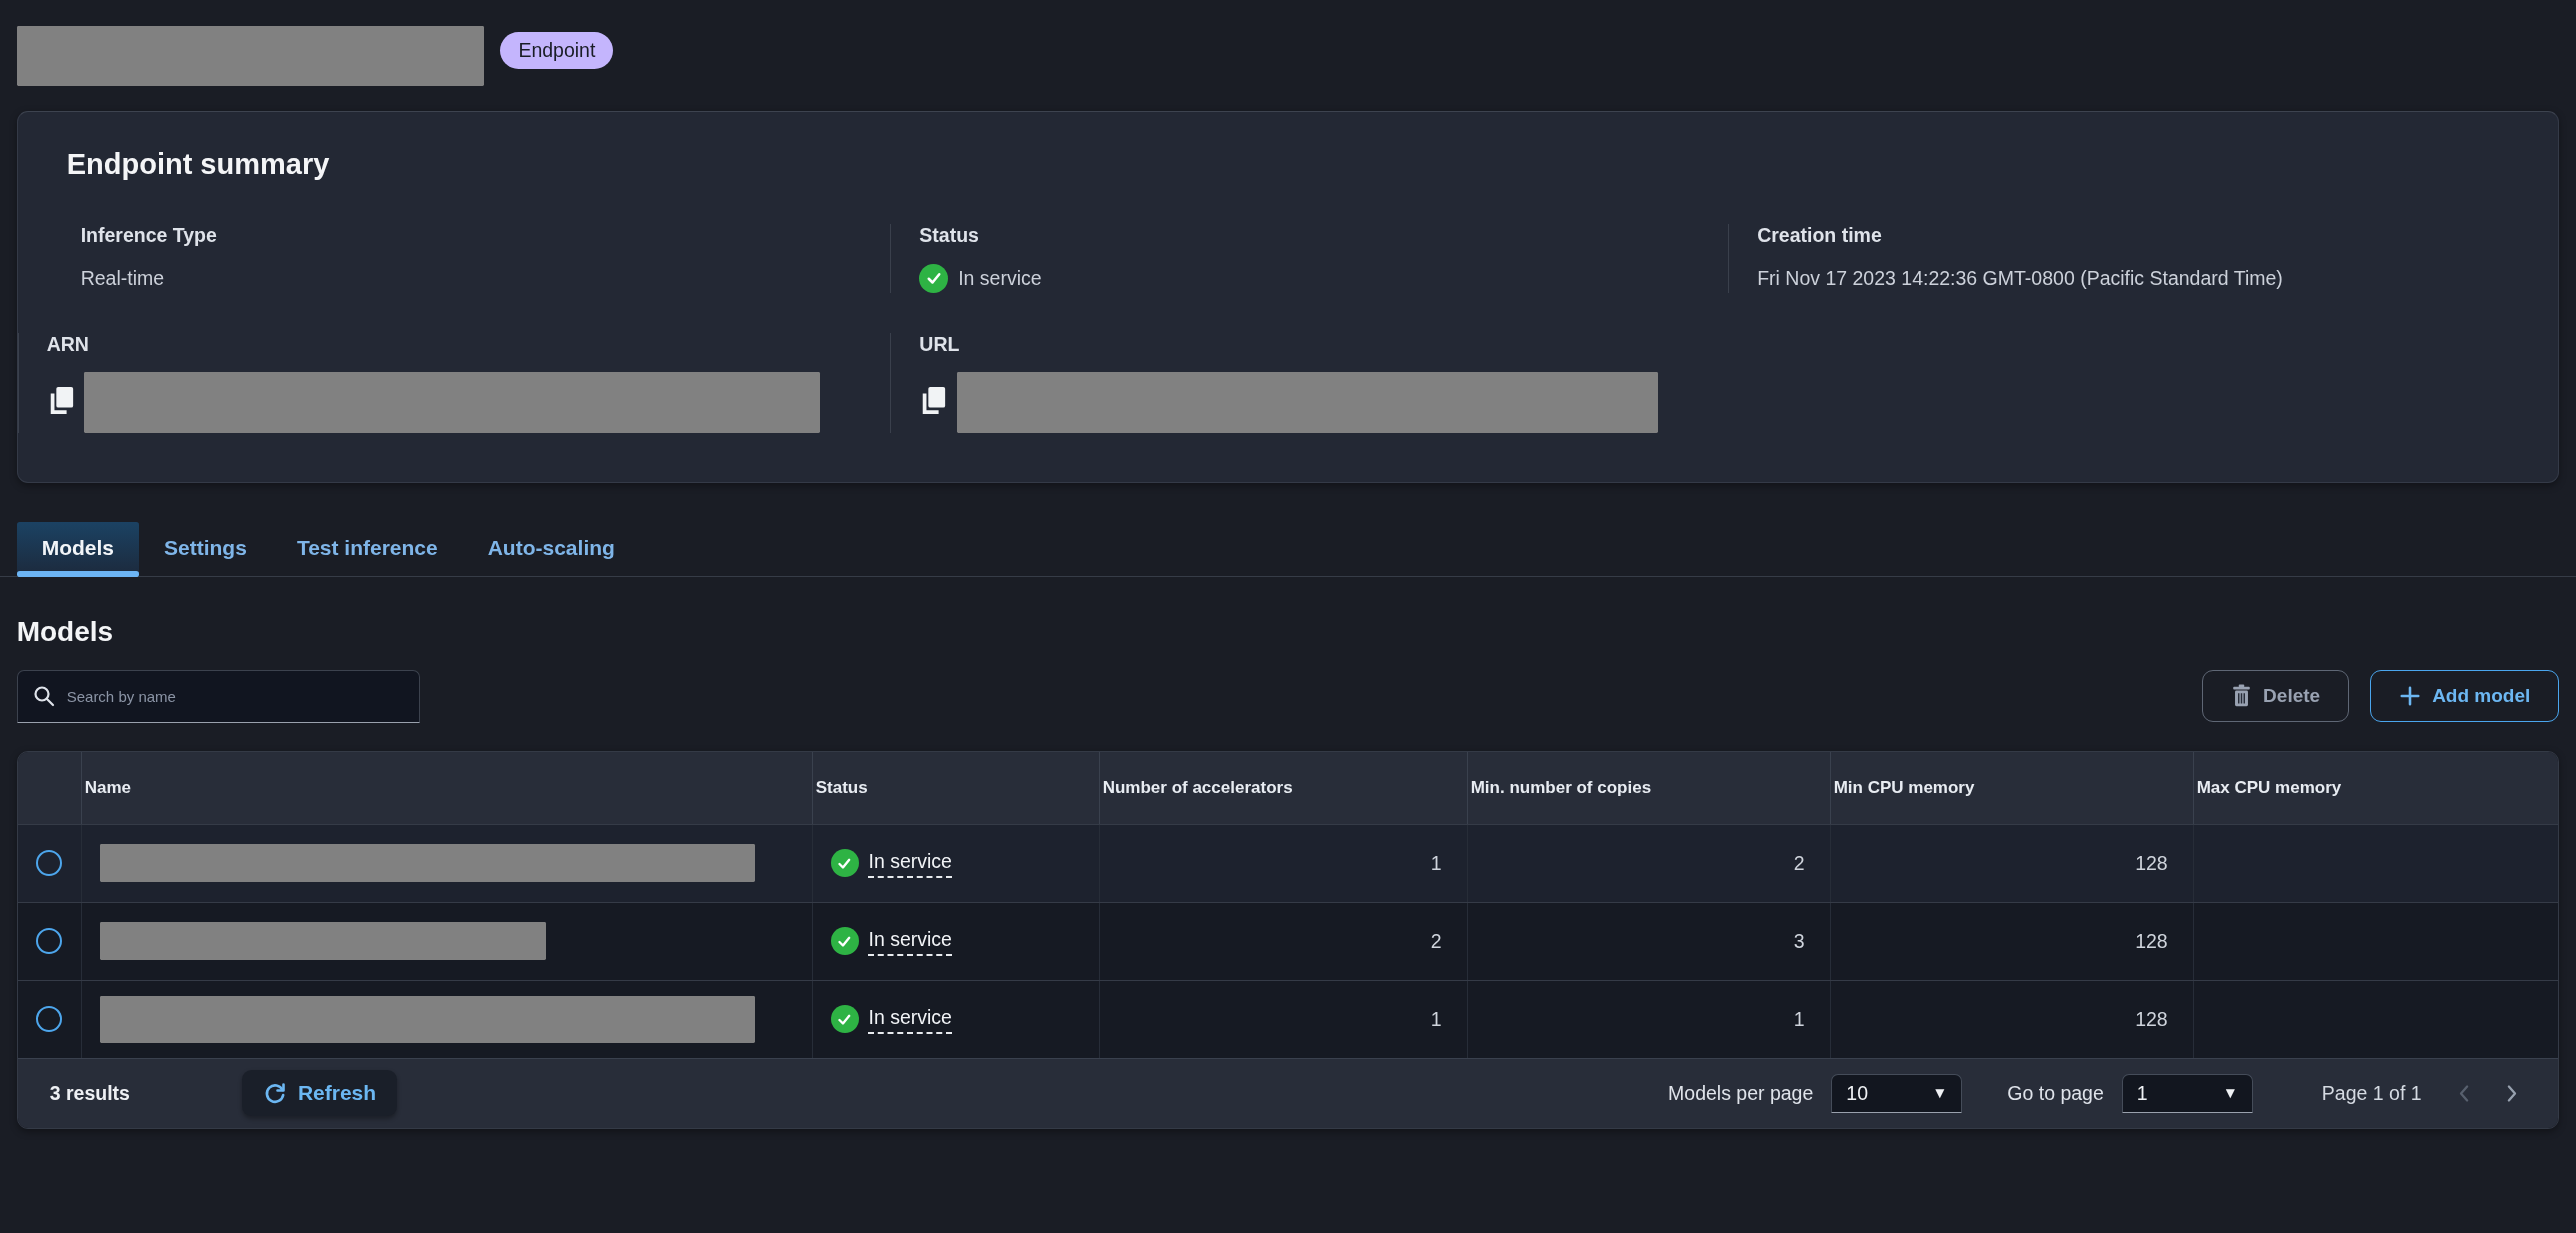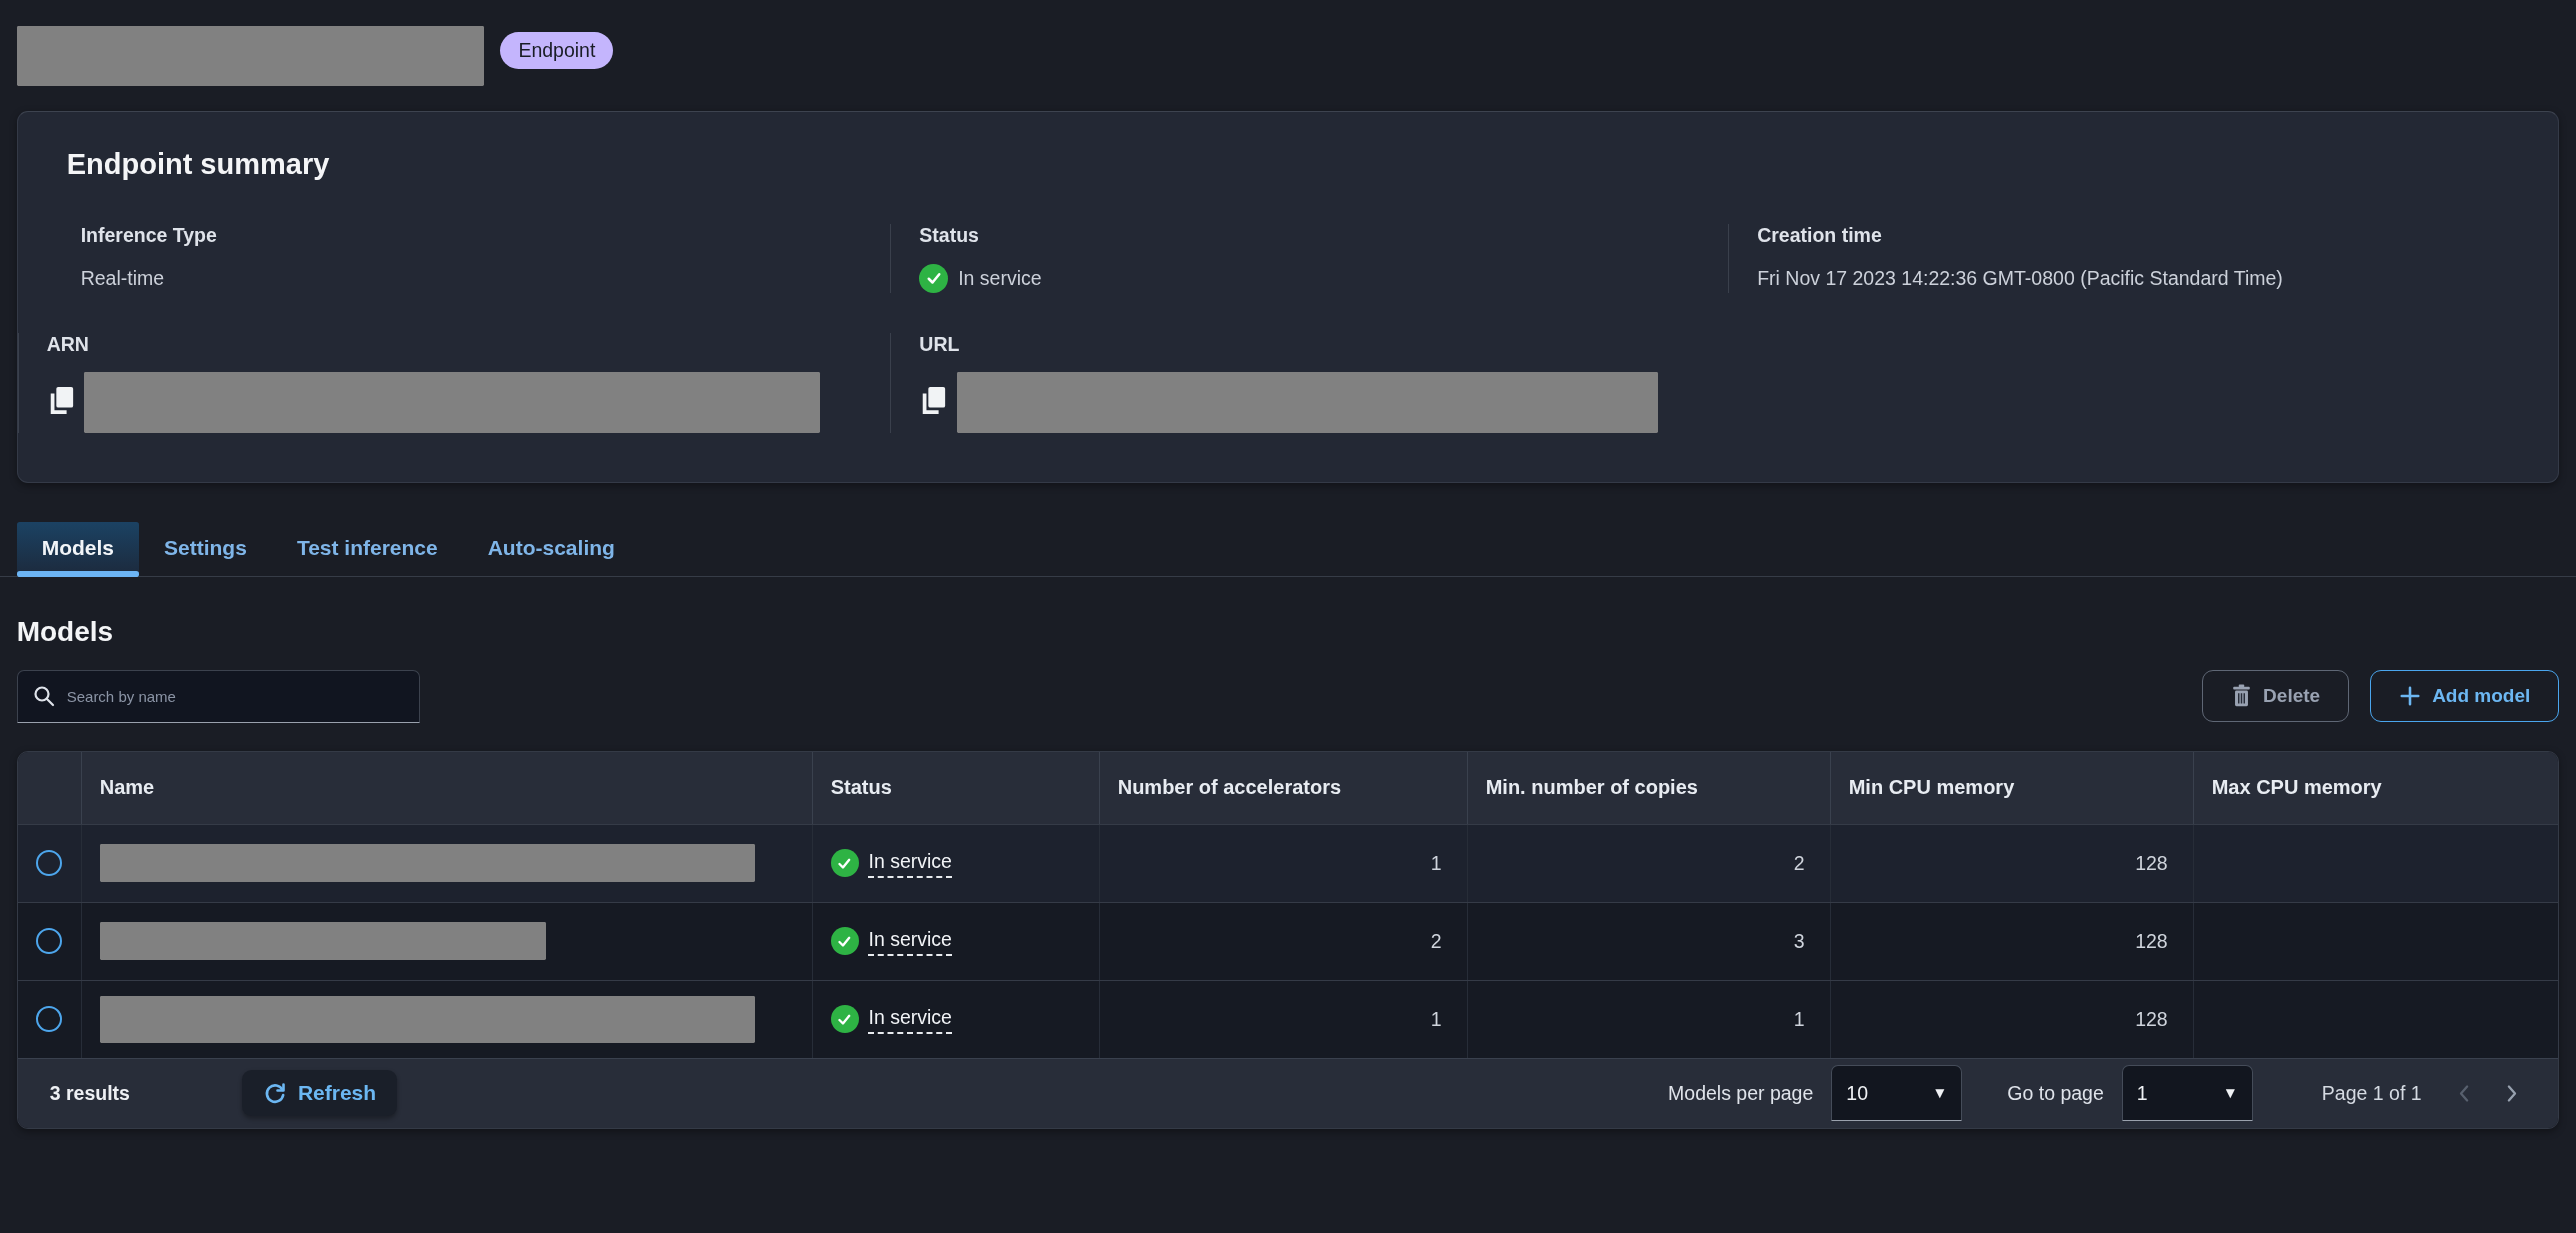--- a/index.html
+++ b/index.html
@@ -99,22 +99,22 @@
     overflow:hidden;
     box-shadow:0 2.8px 7px rgba(0,0,0,.35);
   }
   .tr {
     display:grid;
     grid-template-columns:63px 731px 287px 368px 363px 363px 1fr;
     align-items:center;
   }
   .thead { background:#282d39; height:72px; }
   .th {
-    font-weight:700; font-size:20px; color:#e8ecf2;
-    padding:0 18px; height:100%; display:flex; align-items:center;
+    font-weight:700; font-size:17px; color:#e8ecf2;
+    padding:0 3px; height:100%; display:flex; align-items:center;
   }
   .th + .th { border-left:1.4px solid #3a414e; }
   .tbody-row { background:#161a23; height:78px; border-top:1.4px solid #353b47; }
   .tbody-row.hovered { background:#1d222e; }
   .td { padding:0 18px; height:100%; display:flex; align-items:center; }
   .td + .td { border-left:1.4px solid #272d38; }
   .td.num { justify-content:flex-end; color:#cfd4dc; padding-right:25px; }
   .radio-cell { justify-content:center; }
   .radio {
     width:26.5px; height:26.5px; border-radius:50%;
@@ -142,21 +142,21 @@
     display:inline-flex; align-items:center; gap:11px;
     margin-left:112px; height:46px; padding:0 21px;
     background:#1a1f29; border:none; border-radius:9.8px;
     color:#6cb7f2; font-family:"Liberation Sans", sans-serif; font-size:21px; font-weight:700;
     cursor:pointer; box-shadow:0 2.1px 4.2px rgba(0,0,0,.3);
   }
   .footer-right { margin-left:auto; display:flex; align-items:center; }
   .footer-label { color:#dfe3ea; }
   .fake-select {
     display:flex; align-items:center; justify-content:space-between;
-    width:131px; height:56px; margin-left:18px;
+    width:131px; height:39px; margin-left:18px;
     background:#12161f; border:1.4px solid #454c59; border-bottom:1.4px solid #9aa1ad;
     border-radius:7px 7px 0 0; padding:0 14px; cursor:pointer;
     color:#f0f2f5; font-size:19.5px;
   }
   .caret { font-size:15.3px; color:#f0f2f5; }
   .gap-left { margin-left:45px; }
   .page-info { margin-left:69px; color:#d5dae2; }
   .pager { display:flex; align-items:center; gap:18px; margin-left:28px; }
   .chev { background:none; border:none; cursor:pointer; padding:4.2px; }
   svg { display:block; }

